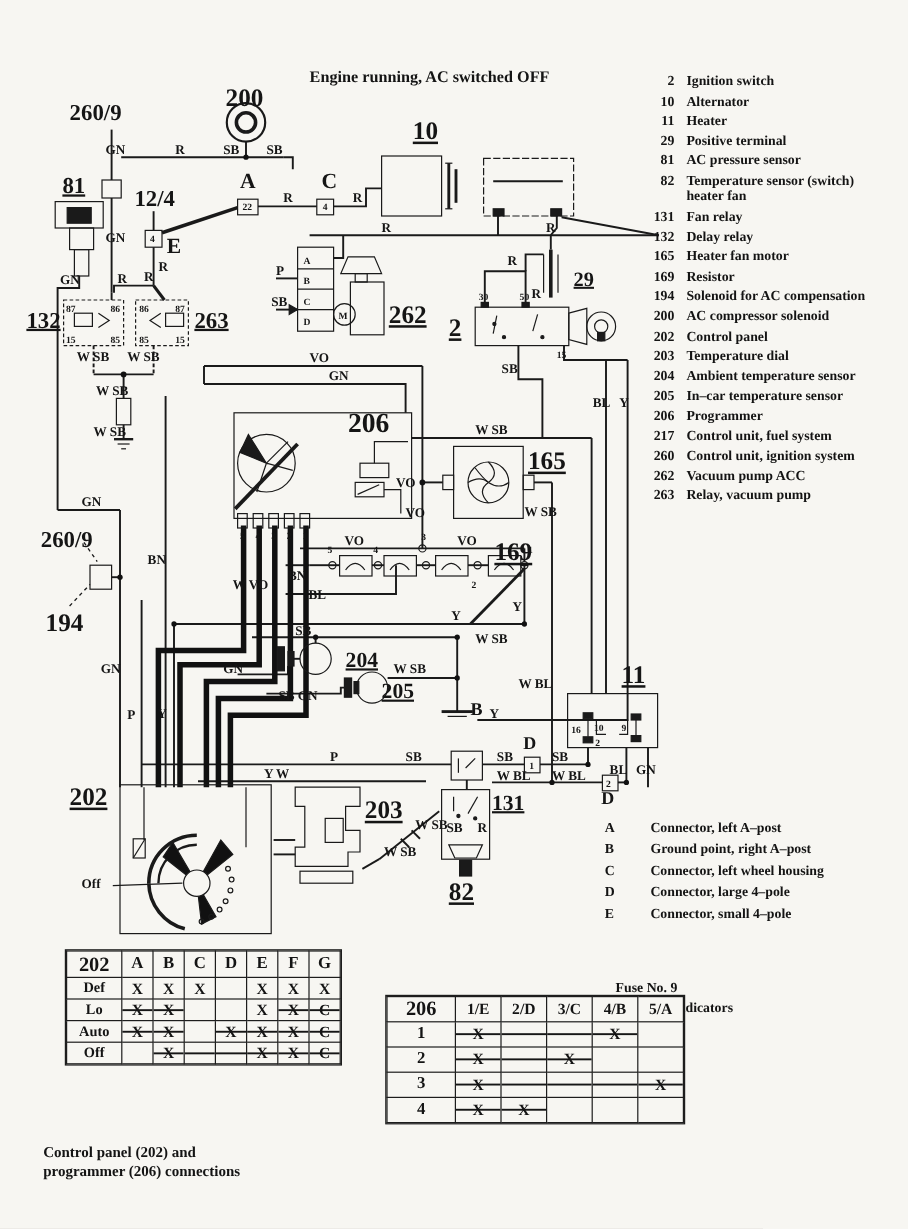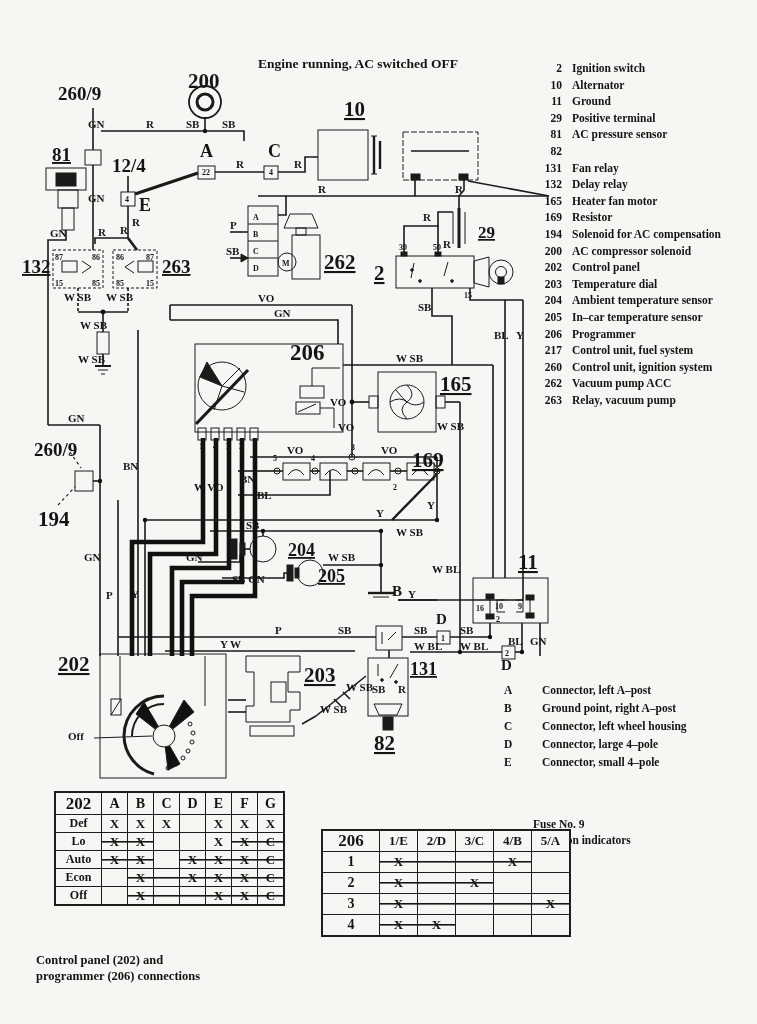--- a/index.html
+++ b/index.html
@@ -13,21 +13,21 @@
   .pin{font-size:8px;font-weight:bold;}
   .hud{position:absolute;}
   .title{left:258px;top:56px;font-weight:bold;font-size:13.5px;}
   .legend{left:536px;top:62px;width:218px;font-weight:bold;font-size:11.5px;}
   .lrow{display:flex;margin-bottom:3.2px;line-height:13.4px;}
   .lnum{width:26px;text-align:right;margin-right:10px;flex:none;}
   .lname2{display:block;}
   .conleg{left:504px;top:684px;width:250px;font-weight:bold;font-size:11.5px;}
   .conleg .lnum{width:14px;text-align:left;margin-right:24px;}
   .conleg .lrow{margin-bottom:4.6px;}
-  .fusenote{left:533px;top:816px;font-weight:bold;font-size:11.5px;line-height:16px;}
+  .fusenote{left:513px;top:816px;font-weight:bold;font-size:11.5px;line-height:16px;}
   .caption{left:36px;top:952px;font-weight:bold;font-size:12.5px;line-height:16px;}
   table{border-collapse:collapse;background:#f7f6f2;}
   td{border:1px solid #1d1d1d;text-align:center;font-weight:bold;padding:0;}
   .t202{left:55px;top:792px;}
   .t202 td{width:25px;height:17px;font-size:13px;}
   .t202 td.lb{width:45px;font-size:12px;}
   .t202 tr.hd td{height:21px;font-size:14px;}
   .t202 tr.hd td.lb{font-size:17px;}
   .t206{left:322px;top:830px;}
   .t206 td{width:37px;height:20px;font-size:13px;}
@@ -501,32 +501,33 @@
   <div class="lrow">
         <span class="lnum">2</span>
         <span>Ignition switch</span>
       </div>
   <div class="lrow">
         <span class="lnum">10</span>
         <span>Alternator</span>
       </div>
   <div class="lrow">
         <span class="lnum">11</span>
-        <span>Ground</span>
+        <span>Heater</span>
       </div>
   <div class="lrow">
         <span class="lnum">29</span>
         <span>Positive terminal</span>
       </div>
   <div class="lrow">
         <span class="lnum">81</span>
         <span>AC pressure sensor</span>
       </div>
   <div class="lrow">
         <span class="lnum">82</span>
+        <span><span>Temperature sensor (switch)</span><span class="lname2">heater fan</span></span>
       </div>
   <div class="lrow">
         <span class="lnum">131</span>
         <span>Fan relay</span>
       </div>
   <div class="lrow">
         <span class="lnum">132</span>
         <span>Delay relay</span>
       </div>
   <div class="lrow">
@@ -652,30 +653,20 @@
     <td class="lb">Auto</td>
     <td class="ln">X</td>
           <td class="ln">X</td>
           <td></td>
           <td class="ln">X</td>
           <td class="ln">X</td>
           <td class="ln">X</td>
           <td class="ln">C</td>
   </tr>
   <tr>
-    <td class="lb">Econ</td>
-    <td></td>
-          <td class="ln">X</td>
-          <td class="ln"></td>
-          <td class="ln">X</td>
-          <td class="ln">X</td>
-          <td class="ln">X</td>
-          <td class="ln">C</td>
-  </tr>
-  <tr>
     <td class="lb">Off</td>
     <td></td>
           <td class="ln">X</td>
           <td class="ln"></td>
           <td class="ln"></td>
           <td class="ln">X</td>
           <td class="ln">X</td>
           <td class="ln">C</td>
   </tr>
 </tbody>

